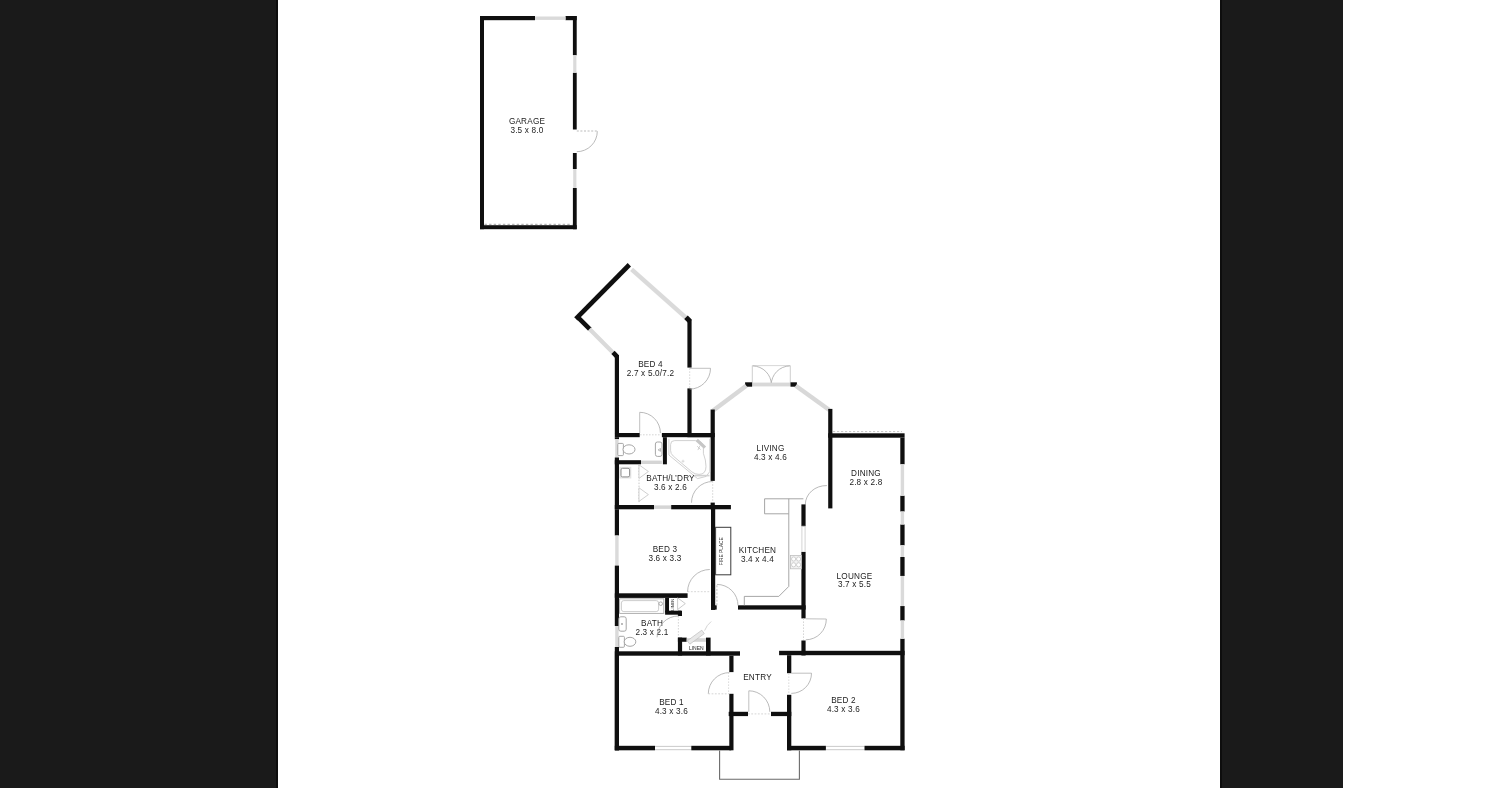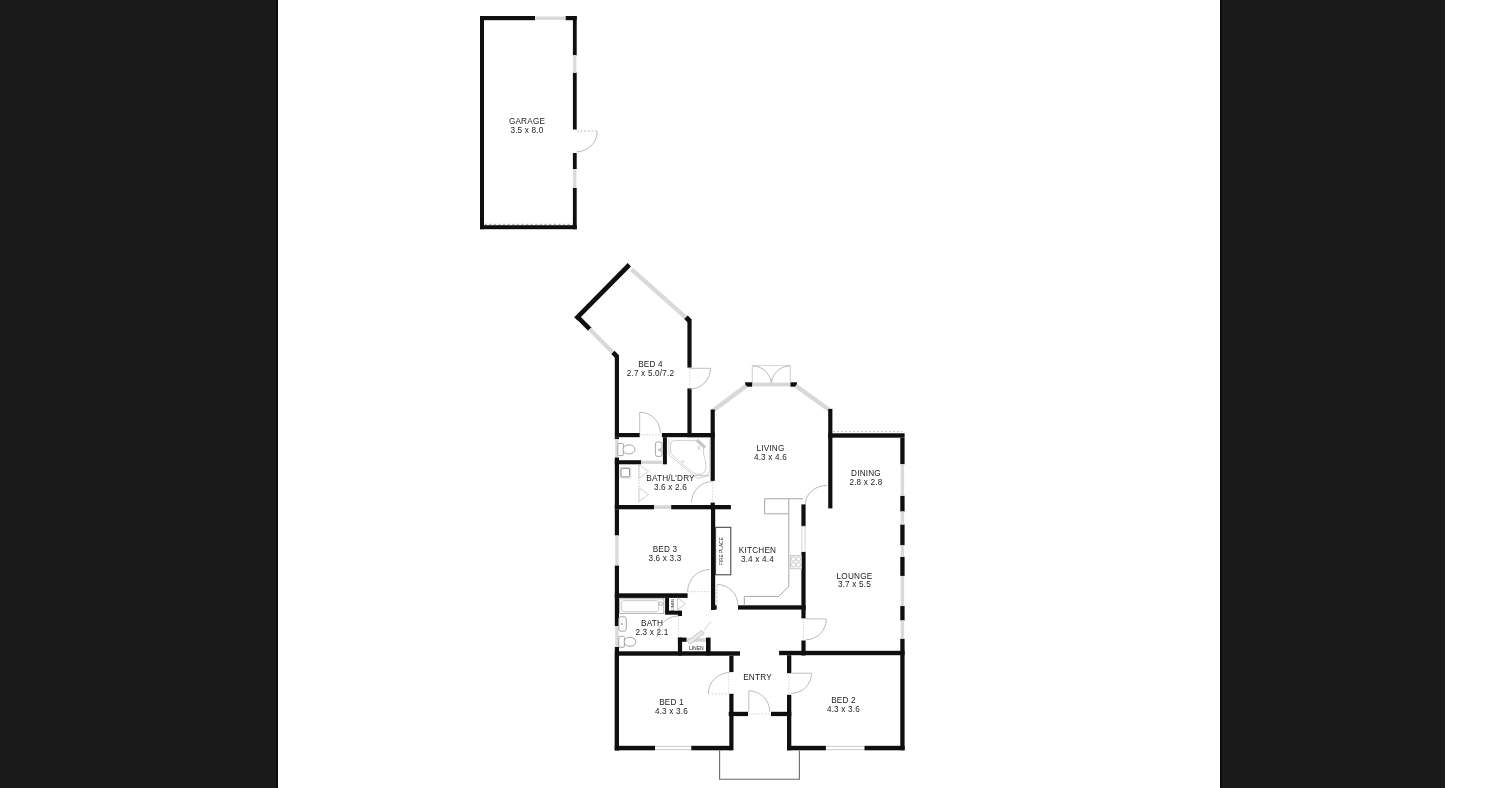--- a/index.html
+++ b/index.html
@@ -1,16 +1,16 @@
 <!DOCTYPE html>
 <html><head>
 <meta charset="utf-8">
 <style>
 html,body{margin:0;padding:0;background:#fff;}
-.page{position:relative;width:1445px;height:788px;background:#ffffff;overflow:hidden;font-family:"Liberation Sans",sans-serif;}
+.page{position:relative;width:1343px;height:788px;background:#ffffff;overflow:hidden;font-family:"Liberation Sans",sans-serif;}
 .bar{position:absolute;top:0;height:788px;background:#1a1a1a;}
 svg text{font-family:"Liberation Sans",sans-serif;fill:#1c1c1c;}
 </style>
 </head>
 <body>
 <div class="page">
 
 <div class="bar" style="left:0;width:276px;border-right:2px solid #0d0d0d;"></div>
 
 <div class="bar" style="left:1220px;width:275px;border-left:2px solid #0d0d0d;"></div>

